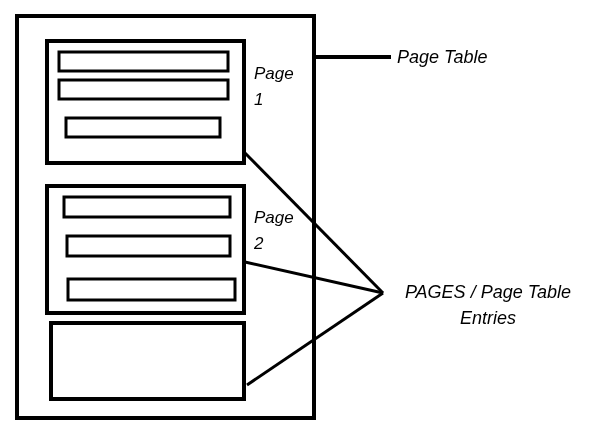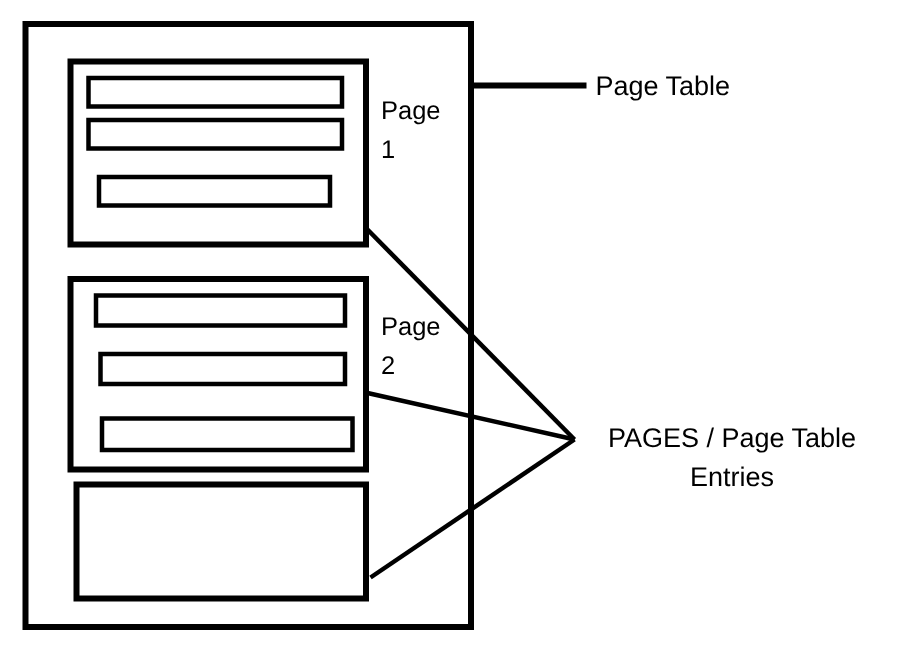--- a/index.html
+++ b/index.html
@@ -7,20 +7,21 @@
     padding: 0;
     width: 606px;
     height: 439px;
     background: #ffffff;
     overflow: hidden;
   }
   .diagram-wrap {
     position: relative;
     width: 606px;
     height: 439px;
+    font-style: italic;
   }
   svg {
     display: block;
     font-family: "Liberation Sans", sans-serif;
   }
   text {
     fill: #000000;
   }
   .lbl-side { font-size: 17px; }
   .lbl-title { font-size: 18px; }

